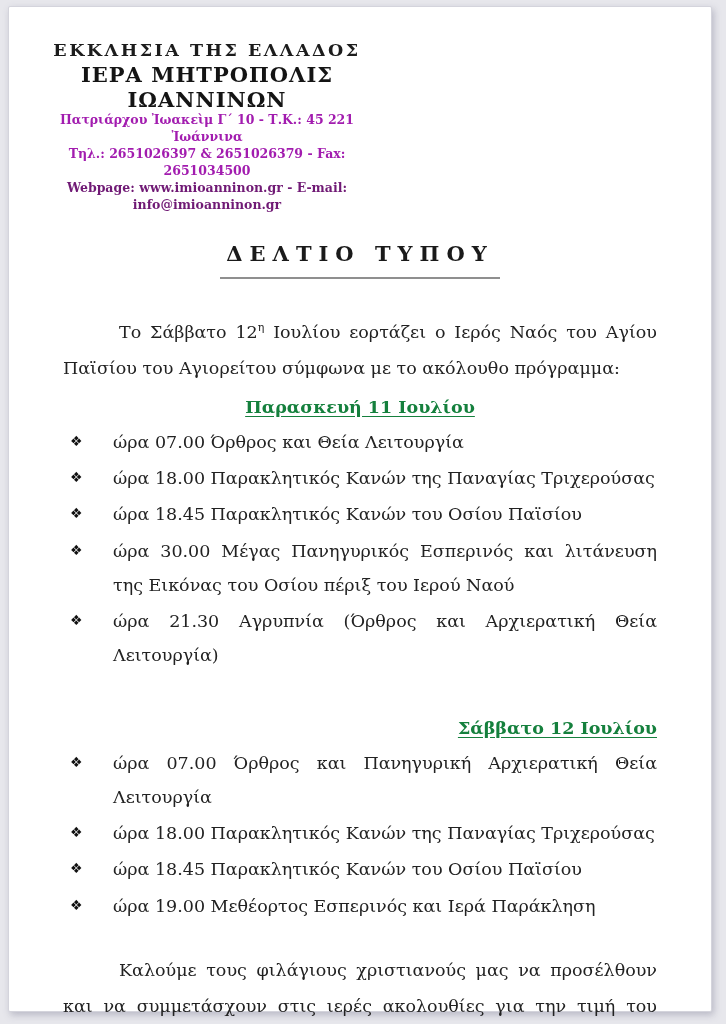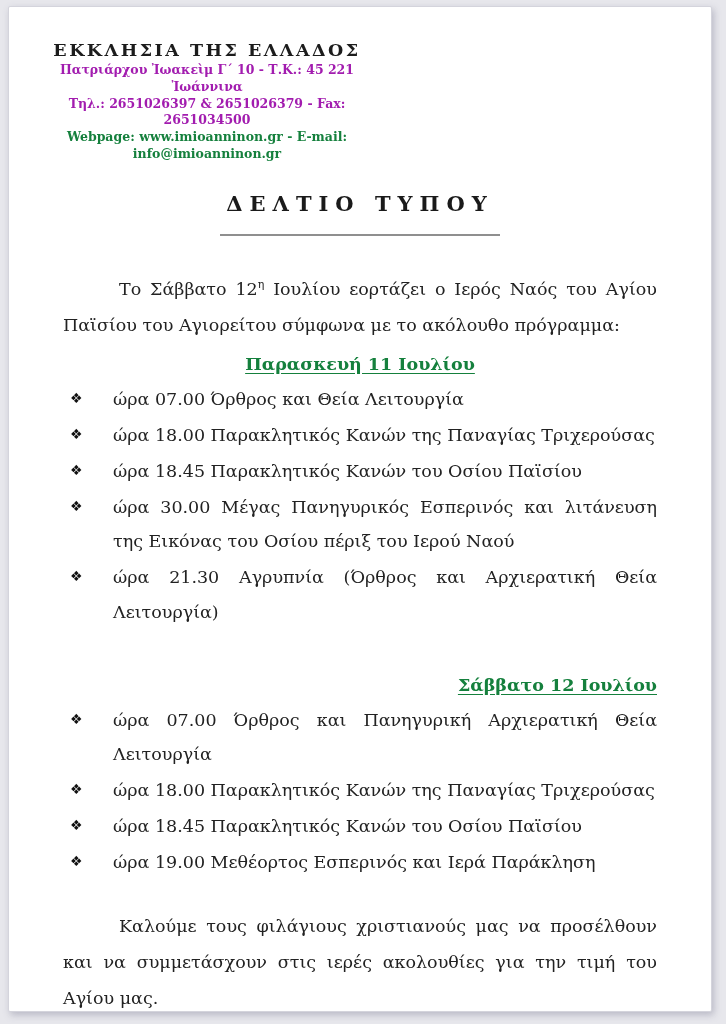--- a/index.html
+++ b/index.html
@@ -38,32 +38,32 @@
     letter-spacing: 1px;
     line-height: 1.2;
     color: #141414;
   }
   .lh-small {
     font-size: 12.5px;
     font-weight: bold;
     line-height: 1.35;
     color: #a21caf;
   }
-  .lh-web { color: #15803d; }
+  .lh-web { color: #701a75; }
   .doc-title {
     text-align: center;
     margin-top: 28px;
   }
   .doc-title span {
     display: inline-block;
     font-size: 21px;
     font-weight: bold;
     letter-spacing: 7px;
     color: #1a1a1a;
-    padding: 0 6px 18px 6px;
+    padding: 0 6px 11px 6px;
     border-bottom: 2px solid #8f8f8f;
   }
   .intro {
     margin-top: 36px;
     font-size: 17.5px;
     line-height: 2.05;
     text-align: justify;
     text-indent: 56px;
   }
   .intro sup {
@@ -110,20 +110,21 @@
     text-indent: 56px;
   }
 </style>
 </head>
 <body>
 
 <div class="page">
 
   <div class="letterhead">
     <div class="lh-church">ΕΚΚΛΗΣΙΑ ΤΗΣ ΕΛΛΑΔΟΣ</div>
+    <div class="lh-metropolis">ΙΕΡΑ ΜΗΤΡΟΠΟΛΙΣ ΙΩΑΝΝΙΝΩΝ</div>
     <div class="lh-small">Πατριάρχου Ἰωακεὶμ Γ΄ 10 -  Τ.Κ.: 45 221 Ἰωάννινα</div>
     <div class="lh-small">Τηλ.: 2651026397 &amp; 2651026379 - Fax: 2651034500</div>
     <div class="lh-small lh-web">Webpage: www.imioanninon.gr -  E-mail:  info@imioanninon.gr</div>
   </div>
 
   <div class="doc-title">
     <span>ΔΕΛΤΙΟ ΤΥΠΟΥ</span>
   </div>
 
   <p class="intro"><span>Το Σάββατο 12</span><sup>η</sup><span> Ιουλίου εορτάζει ο Ιερός Ναός του Αγίου Παϊσίου του Αγιορείτου σύμφωνα με το ακόλουθο πρόγραμμα:</span></p>

